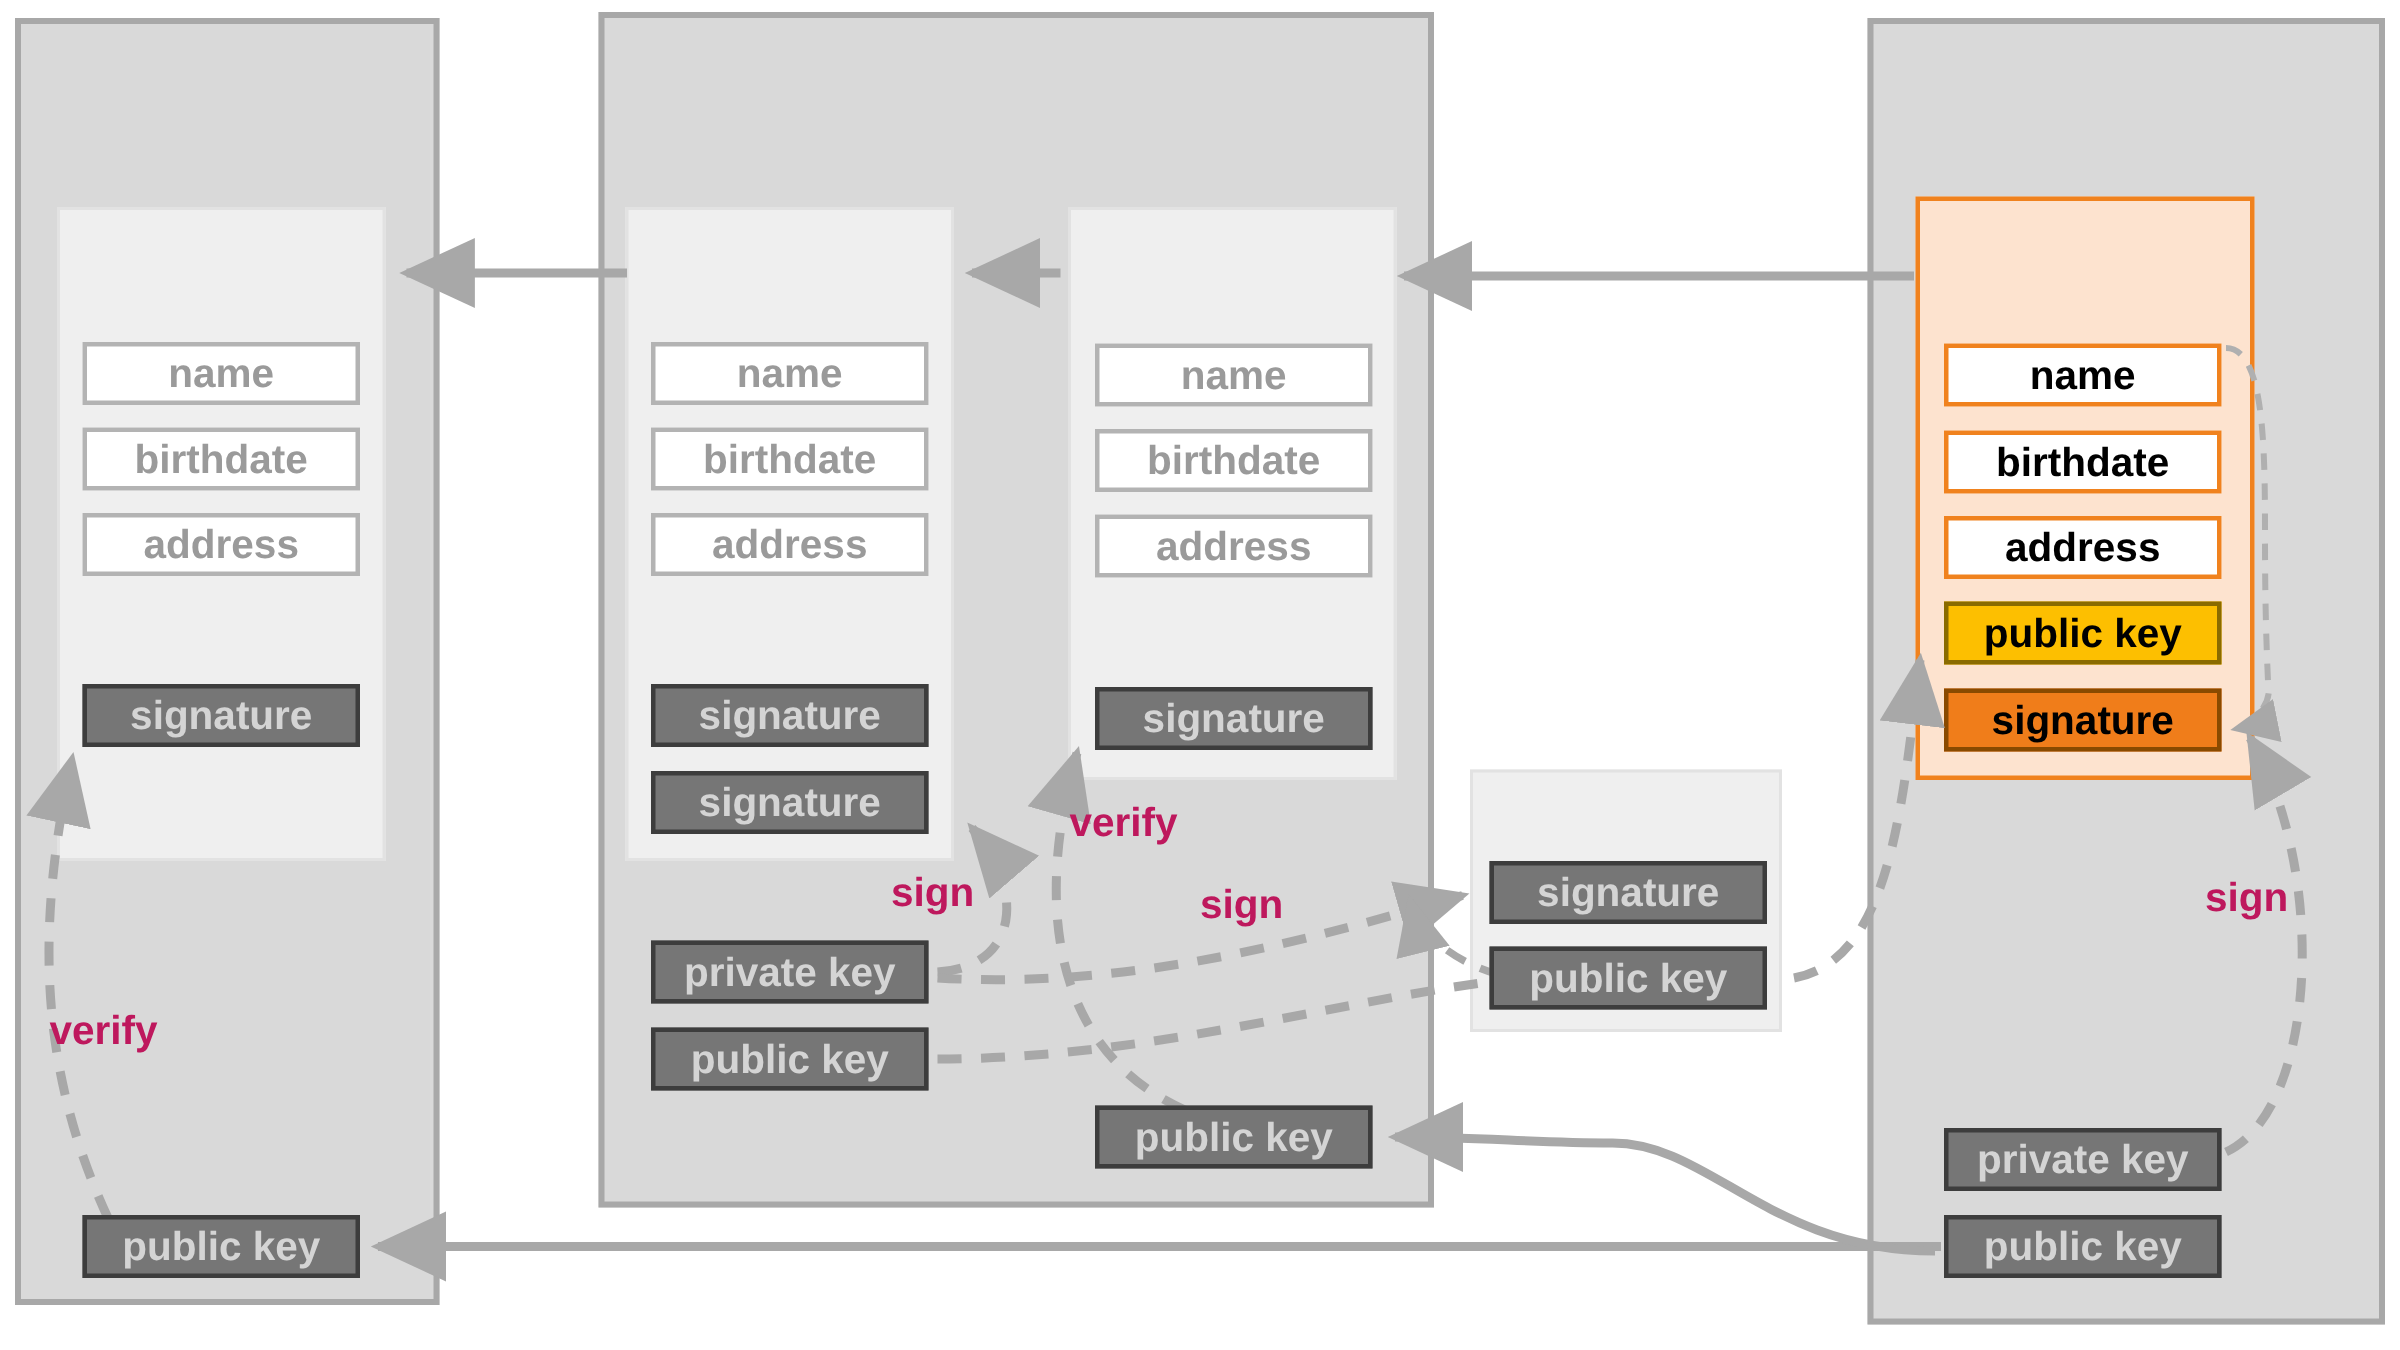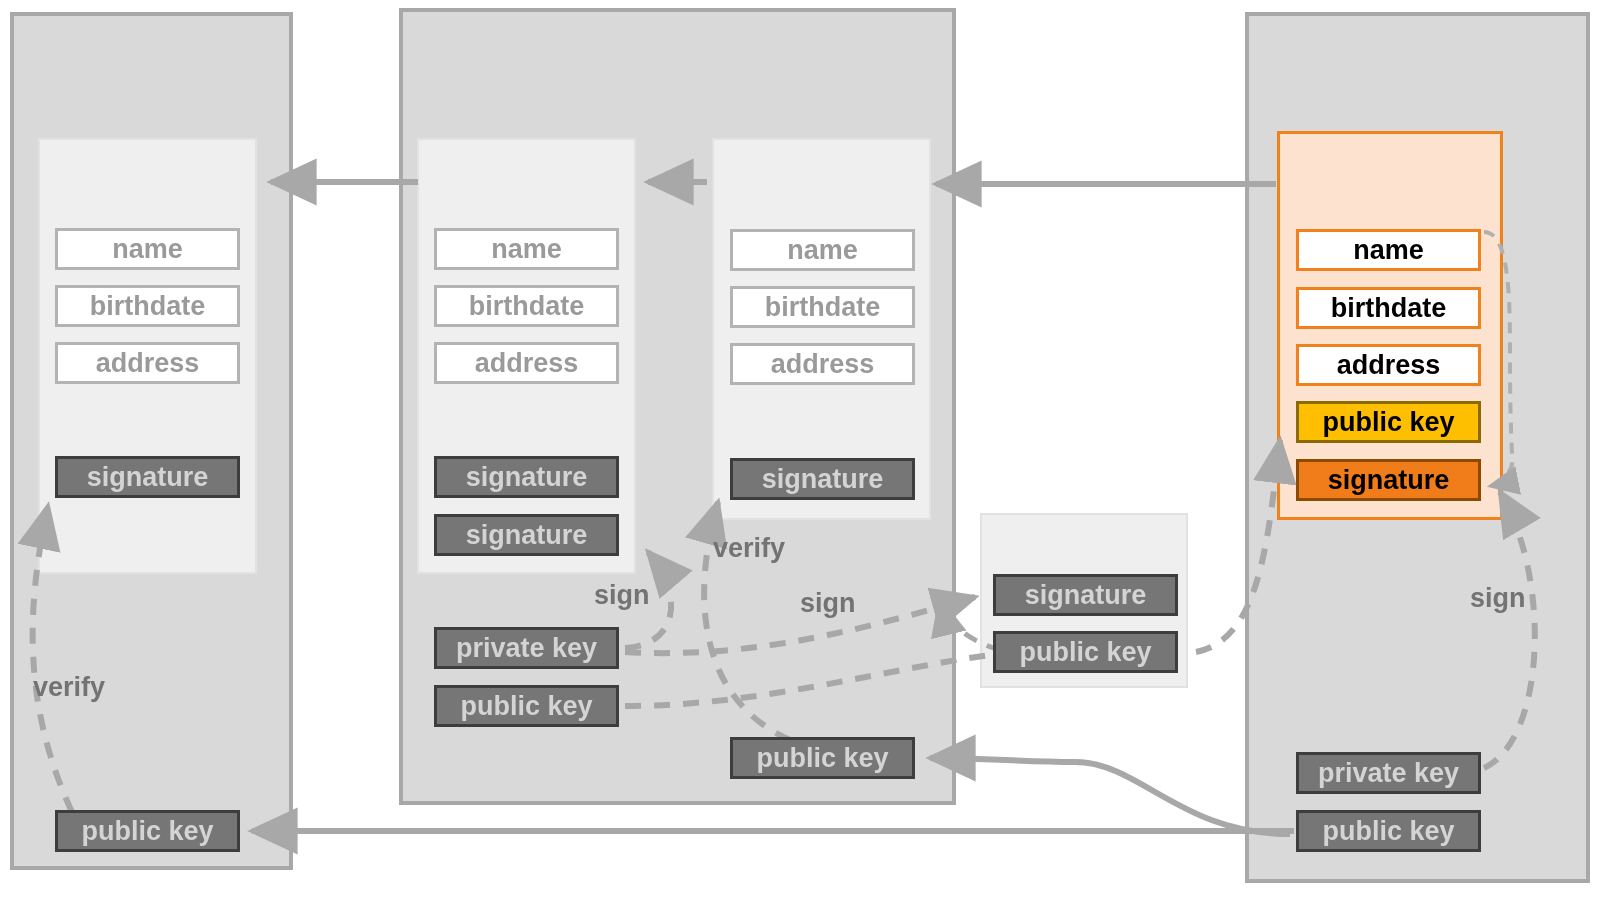--- a/index.html
+++ b/index.html
@@ -140,21 +140,21 @@
     color: #000000;
     font-weight: bold;
     font-size: 27px;
     display: flex;
     align-items: center;
     justify-content: center;
     z-index: 4;
   }
   .edge-label {
     position: absolute;
-    color: #737373;
+    color: #be185d;
     font-weight: bold;
     font-size: 27px;
     white-space: nowrap;
     z-index: 7;
   }
 </style>
 </head>
 <body>
 
 <div id="stage">

